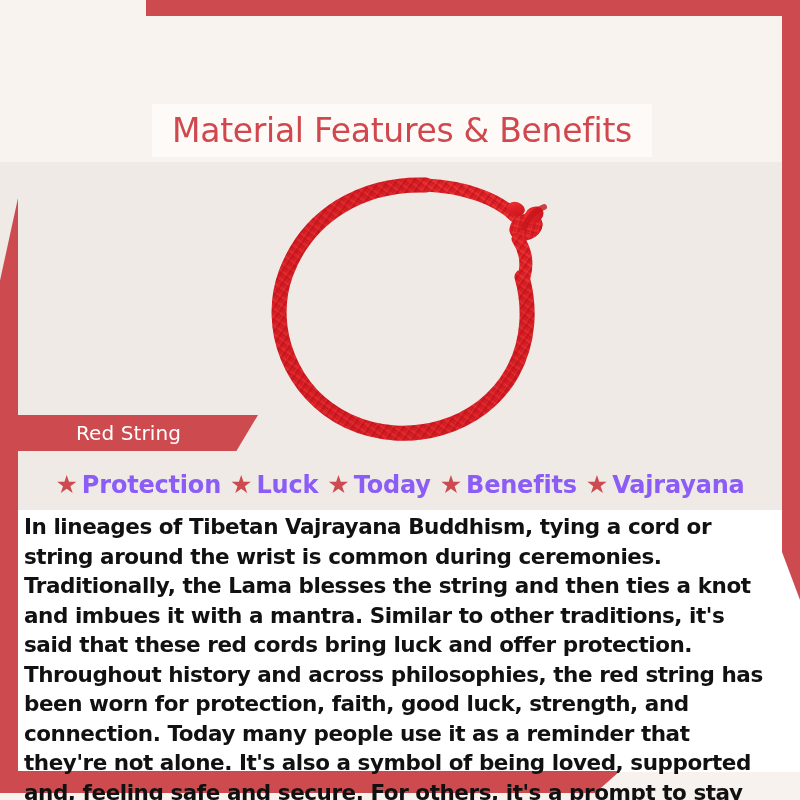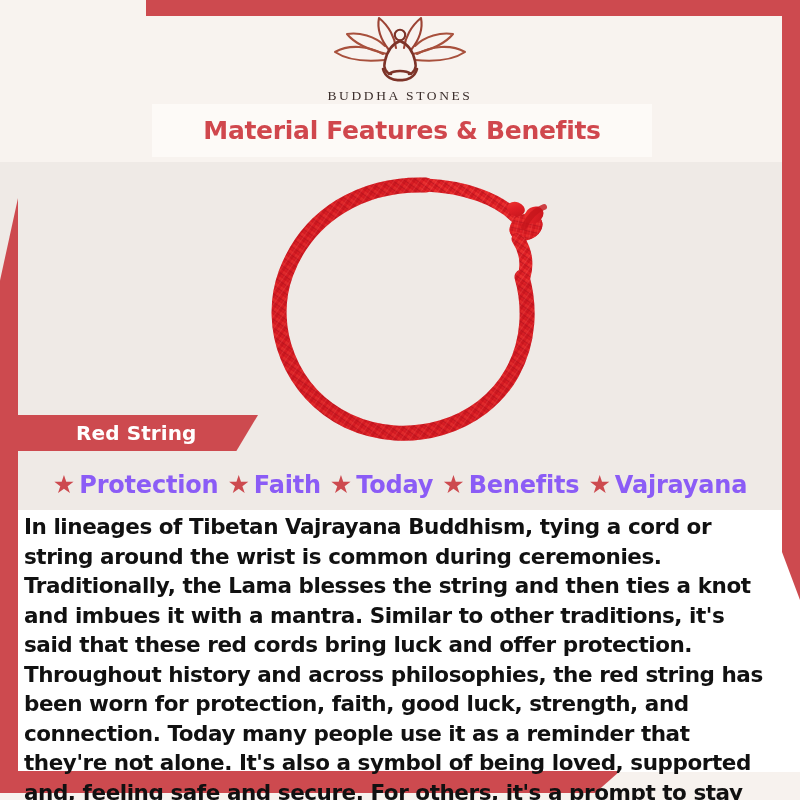--- a/index.html
+++ b/index.html
@@ -103,22 +103,22 @@
     position: absolute;
     left: 152px; top: 104px;
     width: 500px; height: 53px;
     background: #fdfaf7;
     display: flex;
     align-items: center;
     justify-content: center;
   }
   .title-text {
     font-family: "DejaVu Sans", sans-serif;
-    font-weight: bold;
-    font-size: 25px;
+    font-weight: normal;
+    font-size: 33px;
     color: #d0474d;
     letter-spacing: -0.3px;
     white-space: nowrap;
   }
 
   
   .photo {
     position: absolute;
     left: 230px; top: 165px;
     width: 360px; height: 285px;
@@ -130,21 +130,21 @@
     left: 18px; top: 415px;
     width: 240px; height: 36px;
     background: #cd4a4f;
     clip-path: polygon(0 0, 100% 0, 91% 100%, 0 100%);
     display: flex;
     align-items: center;
   }
   .label-text {
     margin-left: 58px;
     font-family: "DejaVu Sans", sans-serif;
-    font-weight: bold;
+    font-weight: normal;
     font-size: 20px;
     color: #ffffff;
     letter-spacing: 0.1px;
     white-space: nowrap;
   }
 
   
   .benefits {
     position: absolute;
     left: 20px; top: 466px;
@@ -197,45 +197,20 @@
   <div class="band-top"></div>
   <div class="band-mid"></div>
   <div class="band-bottom"></div>
   <div class="band-bottom-strip"></div>
 
   <div class="bar-top"></div>
   <div class="bar-right"></div>
   <div class="bar-left"></div>
   <div class="bar-bottom"></div>
 
-  <div class="logo-wrap">
-    <svg class="logo-mark" width="150" height="72" viewBox="0 0 150 72">
-      <g fill="none" stroke="#8a3a2e" stroke-width="2.1" stroke-linecap="round" stroke-linejoin="round">
-
-        <path d="M62 40 C44 36, 30 30, 22 20 C34 18, 50 22, 60 32" stroke="#a8503c"></path>
-        <path d="M60 46 C40 48, 22 46, 10 38 C24 30, 44 32, 58 40" stroke="#a8503c"></path>
-
-        <path d="M88 40 C106 36, 120 30, 128 20 C116 18, 100 22, 90 32" stroke="#a8503c"></path>
-        <path d="M90 46 C110 48, 128 46, 140 38 C126 30, 106 32, 92 40" stroke="#a8503c"></path>
-
-        <path d="M64 36 C56 26, 52 14, 54 4 C64 12, 70 24, 71 34" stroke="#9c4334"></path>
-
-        <path d="M86 36 C94 26, 98 14, 96 4 C86 12, 80 24, 79 34" stroke="#9c4334"></path>
-
-        <circle cx="75" cy="21" r="5.2" stroke="#7d3328"></circle>
-
-        <path d="M75 27 C67 30, 62 38, 60 47 C58 54, 61 59, 66 60" stroke="#7d3328" stroke-width="2.6"></path>
-        <path d="M75 27 C83 30, 88 38, 90 47 C92 54, 89 59, 84 60" stroke="#7d3328" stroke-width="2.6"></path>
-
-        <path d="M58 55 C60 63, 68 67, 75 66 C82 67, 90 63, 92 55" stroke="#7d3328" stroke-width="2.6"></path>
-        <path d="M64 60 C69 56, 81 56, 86 60" stroke="#7d3328" stroke-width="2.4"></path>
-      </g>
-    </svg>
-    <span class="logo-word">BUDDHA STONES</span>
-  </div>
 
   <div class="title-banner">
     <span class="title-text">Material Features &amp; Benefits</span>
   </div>
 
   <svg class="photo" viewBox="0 0 360 285" preserveAspectRatio="none">
     <defs>
       <linearGradient id="cordShade" x1="0" y1="0" x2="1" y2="1">
         <stop offset="0%" stop-color="#ef3a33"></stop>
         <stop offset="45%" stop-color="#df1f26"></stop>
@@ -277,21 +252,21 @@
     <span class="label-text">Red String</span>
   </div>
 
   <div class="benefits">
     <span class="benefit">
       <span class="star">★</span>
       <span class="btext">Protection</span>
     </span>
     <span class="benefit">
       <span class="star">★</span>
-      <span class="btext">Faith</span>
+      <span class="btext">Luck</span>
     </span>
     <span class="benefit">
       <span class="star">★</span>
       <span class="btext">Today</span>
     </span>
     <span class="benefit">
       <span class="star">★</span>
       <span class="btext">Benefits</span>
     </span>
     <span class="benefit">

